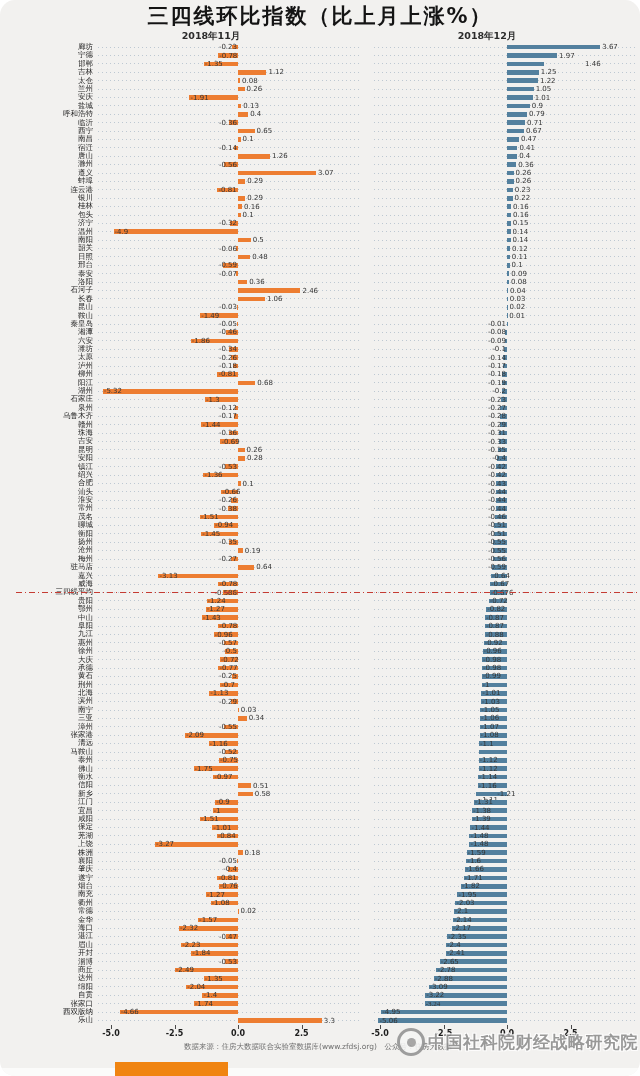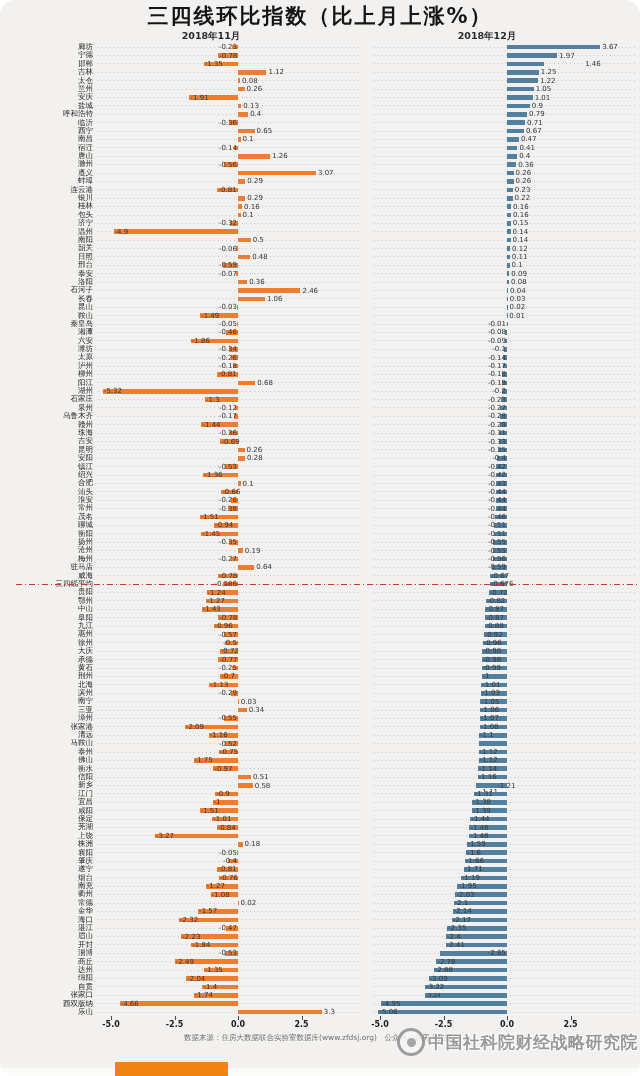--- a/index.html
+++ b/index.html
@@ -944,20 +944,34 @@
           <span class="val" style="left: 158.256px;">0.64</span>
         </div>
         <div class="gap"></div>
         <div class="cell">
           <div class="leader"></div>
           <div class="bar dec" style="width: 14.986px; left: 118.014px;"></div>
           <span class="val" style="right: 130px;">-0.59</span>
         </div>
       </div>
       <div class="row">
+        <div class="citylab">嘉兴</div>
+        <div class="cell">
+          <div class="leader"></div>
+          <div class="bar nov" style="width: 79.502px; left: 60.498px;"></div>
+          <span class="val" style="left: 61.498px;">-3.13</span>
+        </div>
+        <div class="gap"></div>
+        <div class="cell">
+          <div class="leader"></div>
+          <div class="bar dec" style="width: 16.256px; left: 116.744px;"></div>
+          <span class="val" style="left: 117.744px;">-0.64</span>
+        </div>
+      </div>
+      <div class="row">
         <div class="citylab">威海</div>
         <div class="cell">
           <div class="leader"></div>
           <div class="bar nov" style="width: 19.812px; left: 120.188px;"></div>
           <span class="val" style="left: 121.188px;">-0.78</span>
         </div>
         <div class="gap"></div>
         <div class="cell">
           <div class="leader"></div>
           <div class="bar dec" style="width: 17.018px; left: 115.982px;"></div>
@@ -1459,21 +1473,21 @@
         <div class="citylab">烟台</div>
         <div class="cell">
           <div class="leader"></div>
           <div class="bar nov" style="width: 19.304px; left: 120.696px;"></div>
           <span class="val" style="left: 121.696px;">-0.76</span>
         </div>
         <div class="gap"></div>
         <div class="cell">
           <div class="leader"></div>
           <div class="bar dec" style="width: 46.228px; left: 86.772px;"></div>
-          <span class="val" style="left: 87.772px;">-1.19</span>
+          <span class="val" style="left: 87.772px;">-1.82</span>
         </div>
       </div>
       <div class="row">
         <div class="citylab">南充</div>
         <div class="cell">
           <div class="leader"></div>
           <div class="bar nov" style="width: 32.258px; left: 107.742px;"></div>
           <span class="val" style="left: 108.742px;">-1.27</span>
         </div>
         <div class="gap"></div>
@@ -1585,21 +1599,21 @@
         <div class="citylab">淄博</div>
         <div class="cell">
           <div class="leader"></div>
           <div class="bar nov" style="width: 13.462px; left: 126.538px;"></div>
           <span class="val" style="right: 123px;">-0.53</span>
         </div>
         <div class="gap"></div>
         <div class="cell">
           <div class="leader"></div>
           <div class="bar dec" style="width: 67.31px; left: 65.69px;"></div>
-          <span class="val" style="left: 66.69px; padding-left: 47px;">-2.65</span>
+          <span class="val" style="left: 66.69px;">-2.65</span>
         </div>
       </div>
       <div class="row">
         <div class="citylab">商丘</div>
         <div class="cell">
           <div class="leader"></div>
           <div class="bar nov" style="width: 63.246px; left: 76.754px;"></div>
           <span class="val" style="left: 77.754px;">-2.49</span>
         </div>
         <div class="gap"></div>

